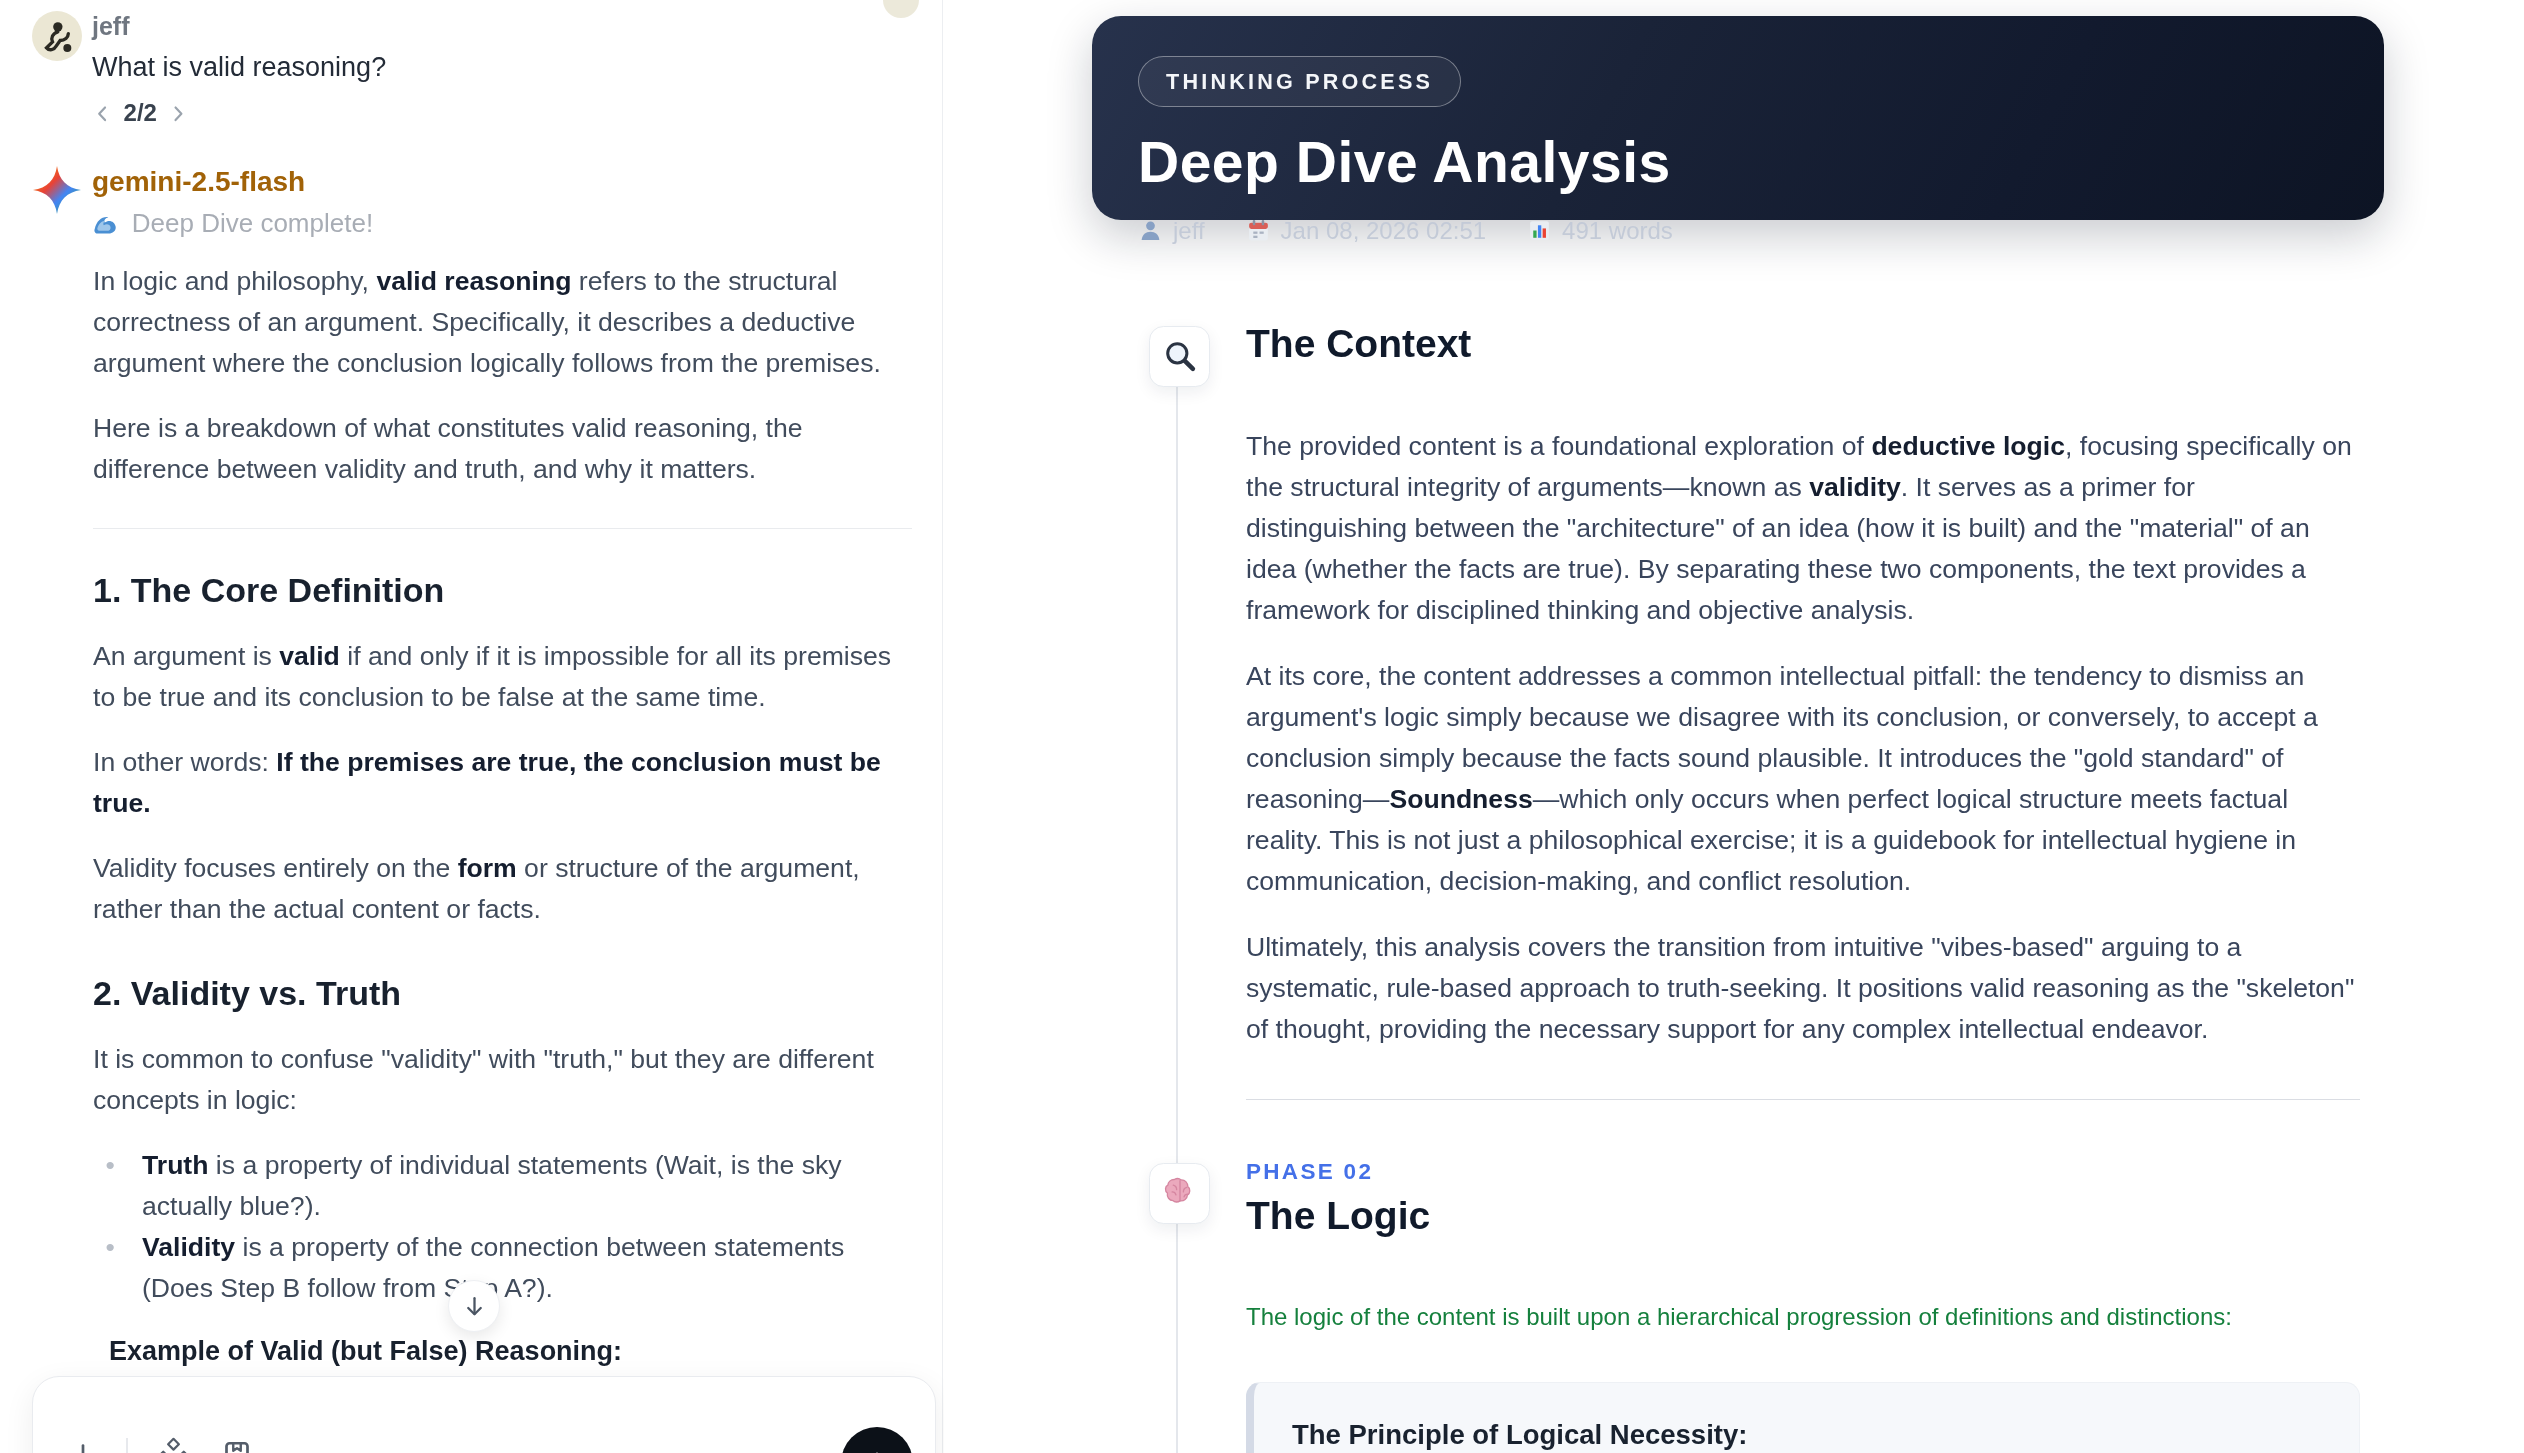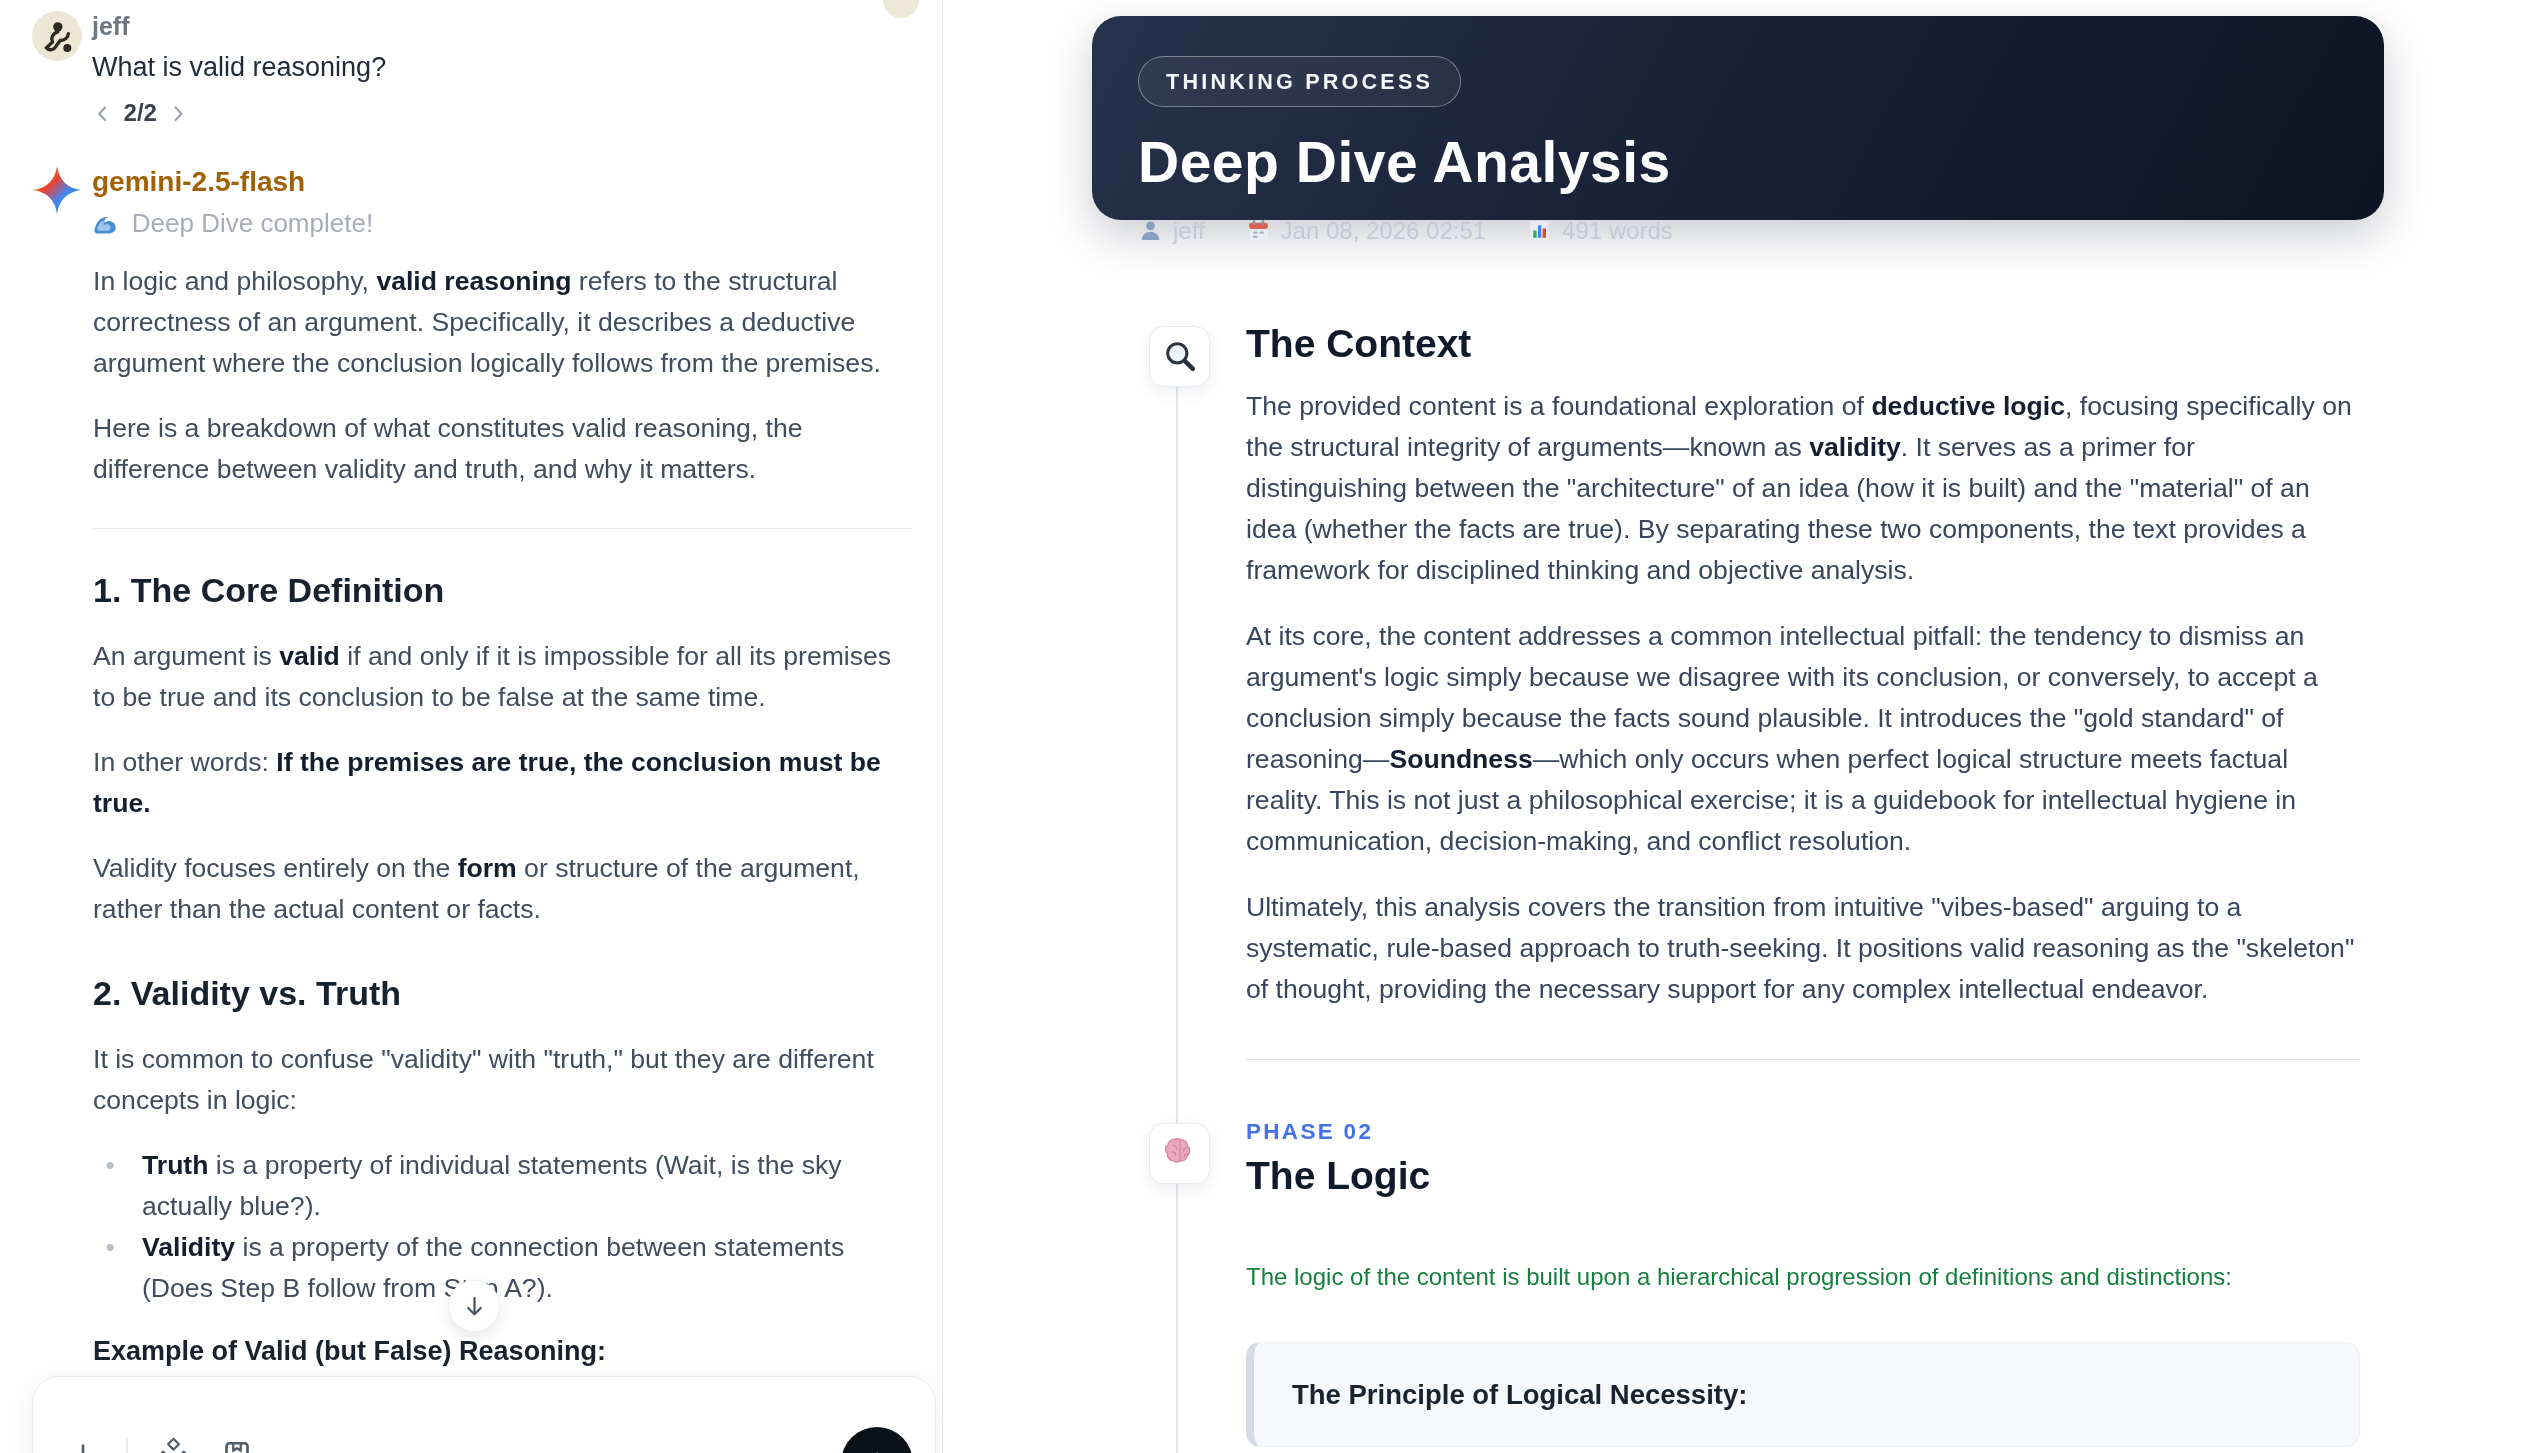--- a/index.html
+++ b/index.html
@@ -25,21 +25,21 @@
   .asst-col { margin-left:10px; }
   .asst-name { font-size:28px; font-weight:700; color:#a16207; line-height:34px; }
   .asst-status { display:flex; align-items:center; gap:10.8px; margin-top:9px;
                  font-size:26px; color:#a8adb5; }
 
   .md { margin:21.6px 0 0 93px; width:819px; font-size:26.6px; line-height:41px; color:#414c5c; }
   .md p { margin-bottom:24px; }
   .md hr { border:none; border-top:1.8px solid #e9ebee; margin:38px 0 41px; }
   .md h3 { font-size:34px; font-weight:700; color:#18212e; margin:0 0 25px; line-height:41px; }
   .md h3.second { margin-top:43px; }
-  .md h4 { font-size:27px; font-weight:700; color:#18212e; margin:16px 0 20px; line-height:41px; }
+  .md h4 { font-size:27px; font-weight:700; color:#18212e; margin:16px 16px 20px; line-height:41px; }
   .md ul { list-style:none; margin-bottom:21.6px; }
   .md ul li { position:relative; padding-left:49px; }
   .md ul li .dot { position:absolute; left:12.6px; top:0; color:#b8bec7; }
   .md .ostep { display:flex; }
   .md .ostep .num { width:49px; padding-left:12.6px; color:#4d5868; flex:none; }
   .rt-b { font-weight:700; color:#151e2f; }
 
   .scroll-btn { position:absolute; left:448px; top:1280px; width:52px; height:52px;
                 border-radius:50%; background:#fff; border:0.9px solid #eef0f3;
                 box-shadow:0 5.4px 16px rgba(0,0,0,.09);
@@ -72,21 +72,21 @@
   .timeline { position:absolute; left:232px; top:387px; width:1.8px; height:1066px; background:#e4e7ec; }
 
   .dd-content { position:absolute; left:302px; top:313px; width:1114px; }
   .phase { position:relative; }
   .phase-icon { position:absolute; left:-97px; top:3.6px; width:61px; height:61px;
                 background:#fff; border:0.9px solid #e7ebf0; border-radius:14.4px;
                 box-shadow:0 5.4px 16px rgba(20,30,50,.07);
                 display:flex; align-items:center; justify-content:center; }
   .phase-label { font-size:22.5px; font-weight:800; letter-spacing:2.3px; color:#4470e8; }
   .phase-title { font-size:39px; font-weight:800; color:#101a2b; margin-top:9px; }
-  .pbody { margin-top:20px; font-size:26.6px; line-height:41px; color:#39455c; }
+  .pbody { margin-top:60px; font-size:26.6px; line-height:41px; color:#39455c; }
   .pbody p + p { margin-top:25px; }
   .divider { border:none; border-top:1.8px solid #dadde3; margin:49px 0 0; }
   .phase2 { margin-top:59px; }
   .pintro { margin-top:58px; font-size:24px; line-height:41px; color:#15803d; }
   .callout { margin-top:45px; width:1114px; background:#f6f8fb; border:0.9px solid #eef1f5;
              border-left:8px solid #d4dae6; border-radius:14.4px; padding:31px 38px;
              font-size:26.6px; line-height:41px; color:#39455c; }
   .callout .co-head { font-size:27.5px; font-weight:700; color:#19222f; }
 </style>
 </head>

